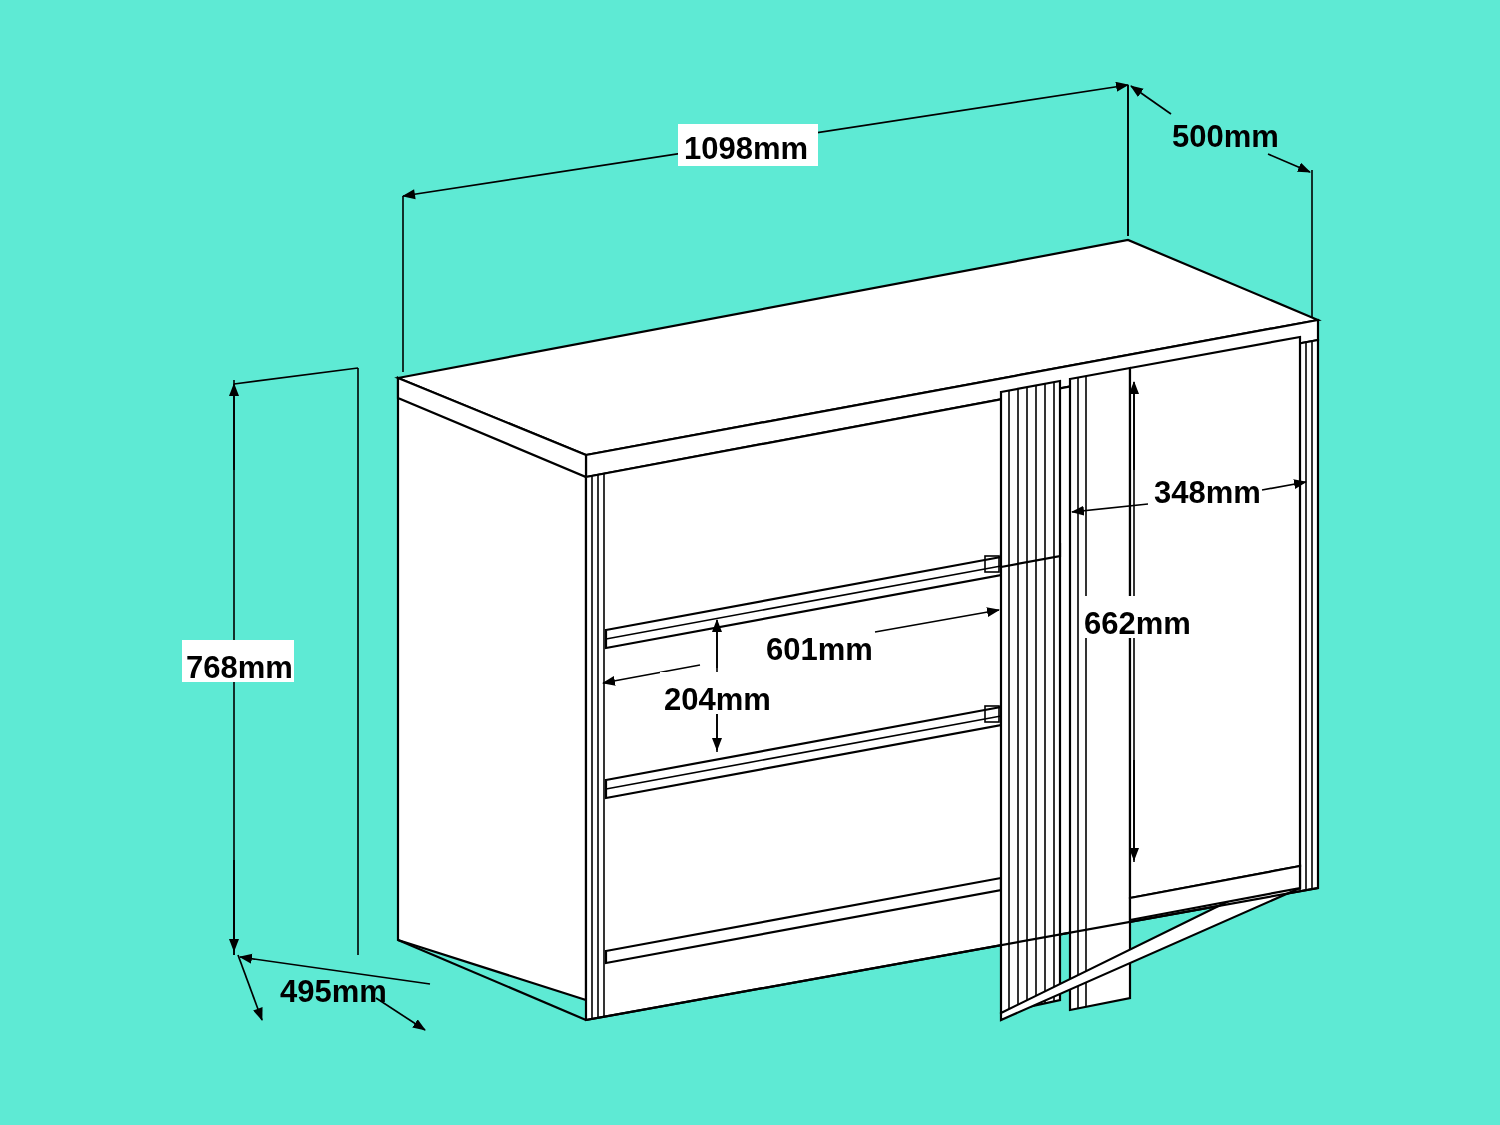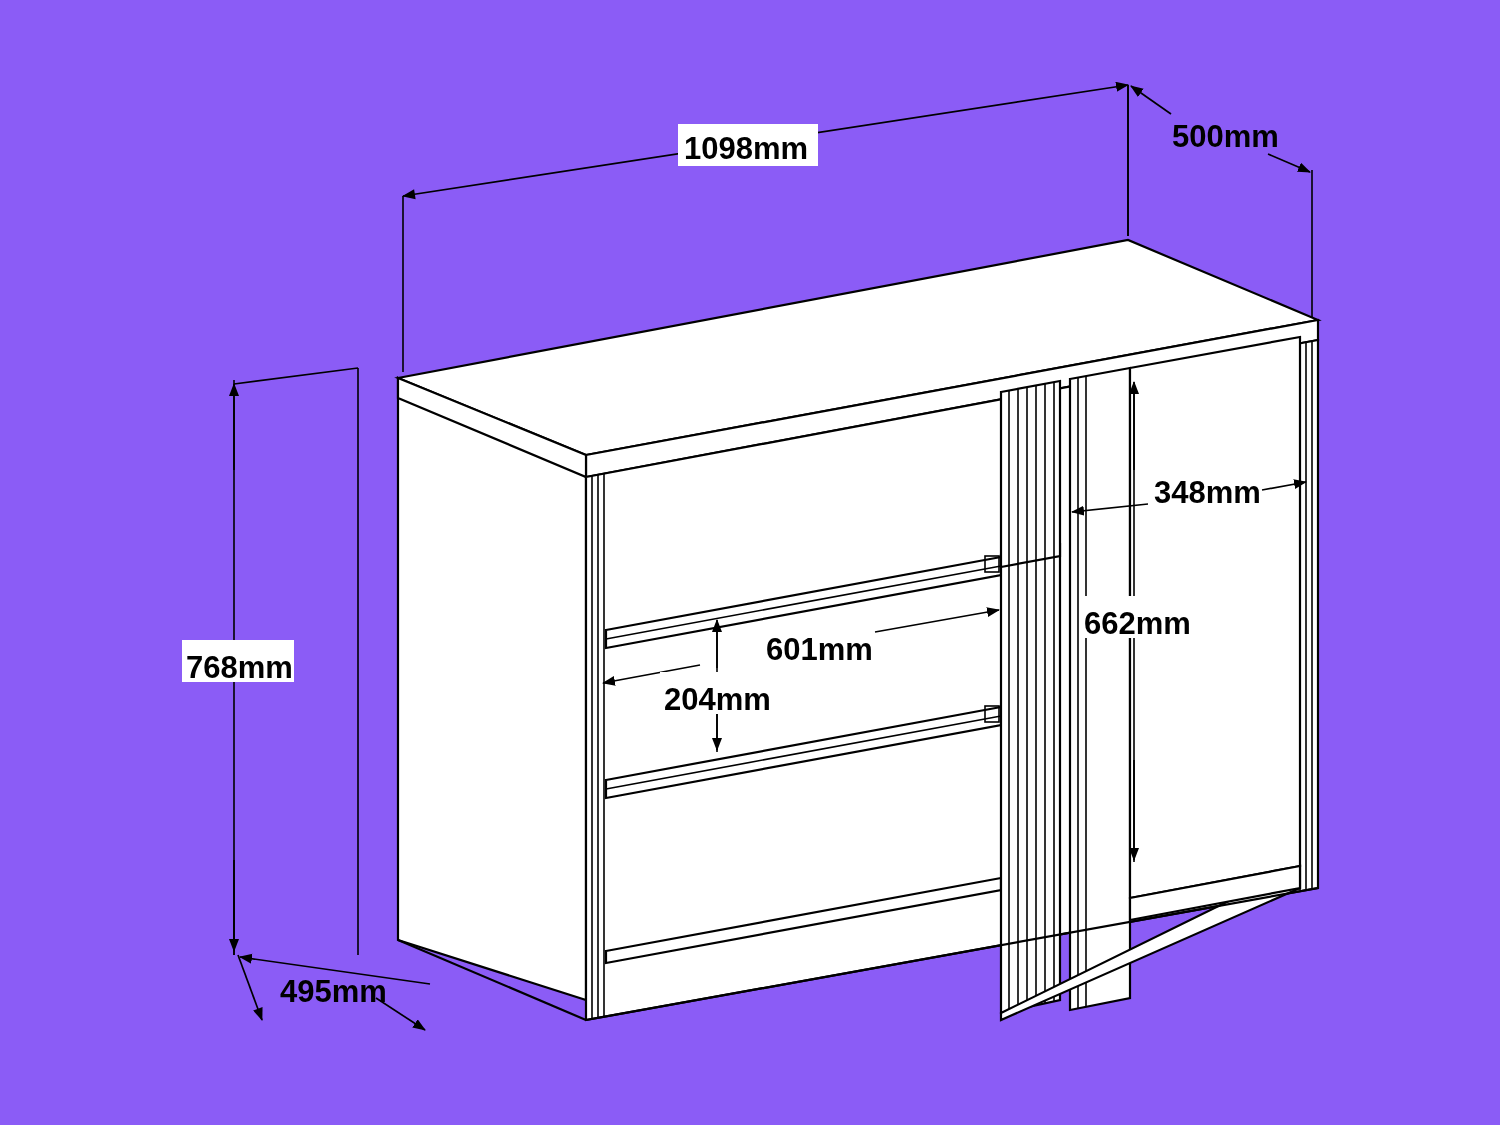--- a/index.html
+++ b/index.html
@@ -4,21 +4,21 @@
 <style>
   html, body {
     margin: 0;
     padding: 0;
     background: #ffffff;
   }
   #page {
     position: relative;
     width: 1500px;
     height: 1125px;
-    background: #8b5cf6;
+    background: #5eead4;
     font-family: "Liberation Sans", sans-serif;
     overflow: hidden;
   }
   svg#drawing {
     position: absolute;
     top: 0;
     left: 0;
     width: 1500px;
     height: 1125px;
   }

